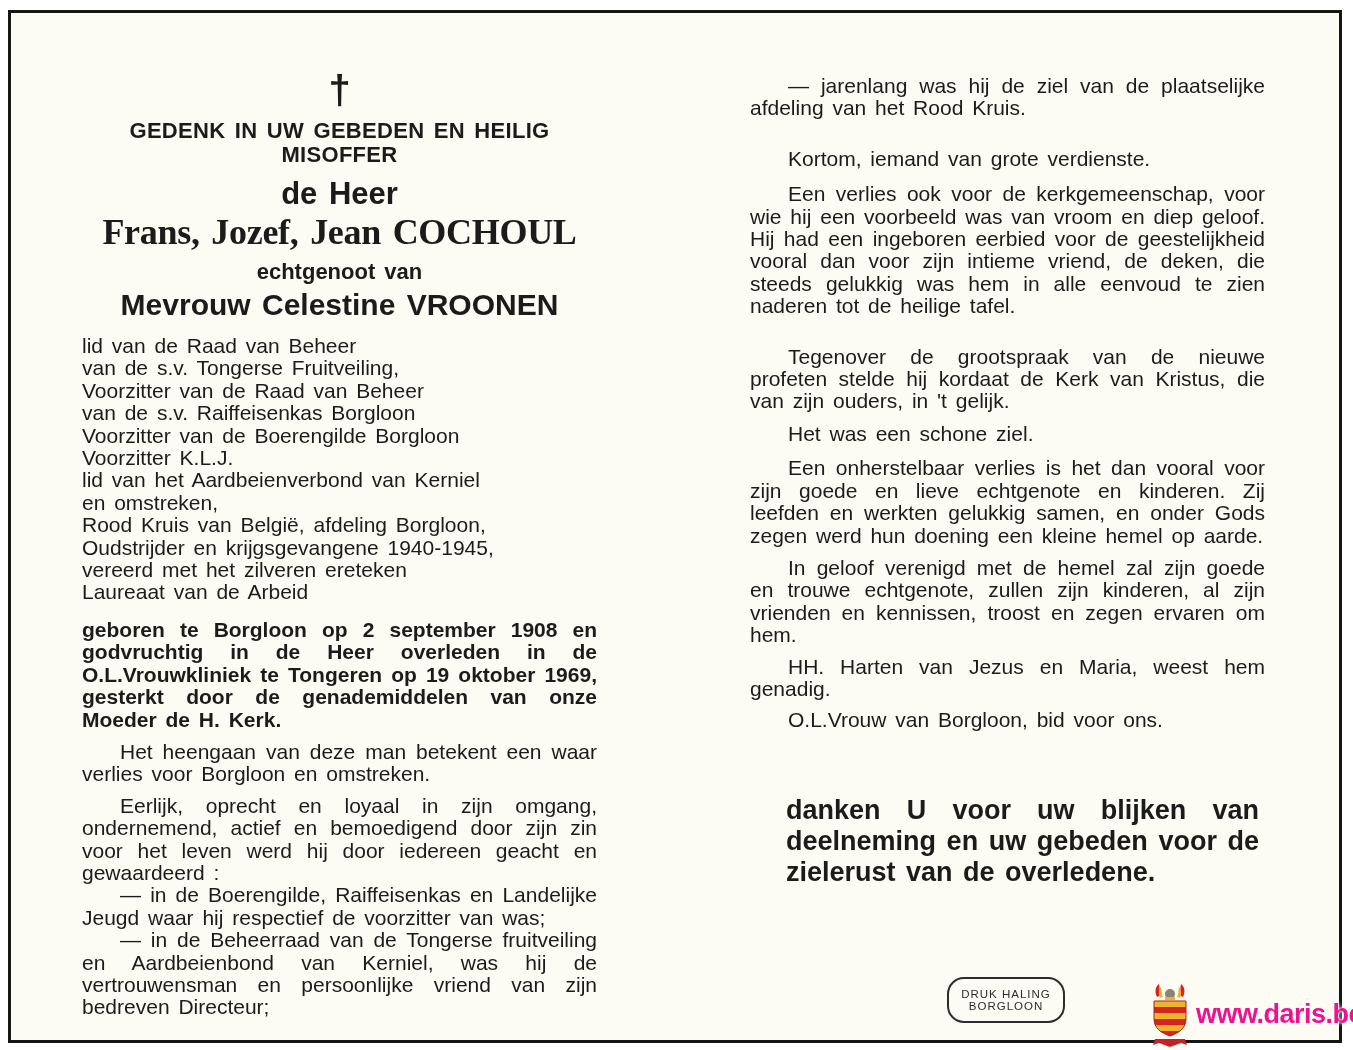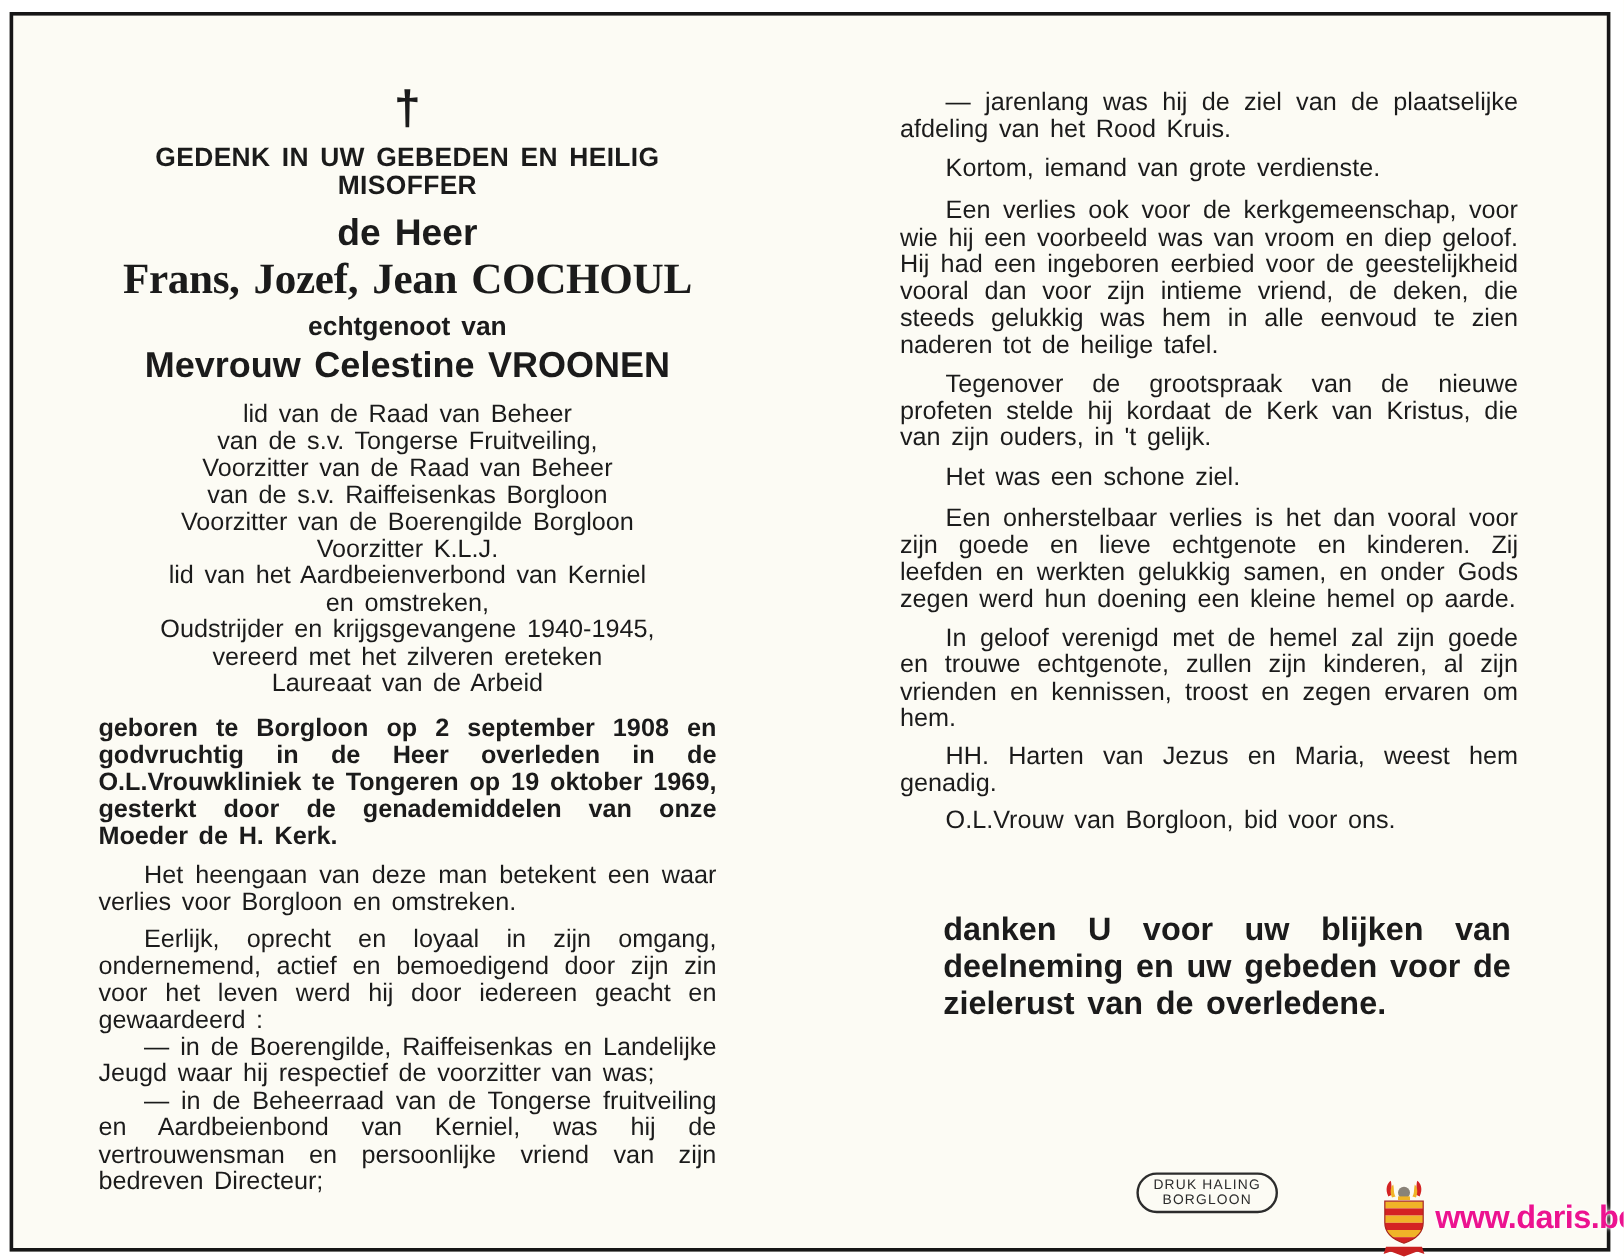--- a/index.html
+++ b/index.html
@@ -19,38 +19,38 @@
   .col-left{left:71px;top:58px;width:515px;}
   .col-right{left:739px;top:62px;width:515px;}
 
   .cross{font-size:40px;line-height:38px;font-weight:700;text-align:center;}
   .heading{margin-top:10px;font-size:22px;line-height:24px;font-weight:700;text-align:center;letter-spacing:.3px;}
   .honorific{margin-top:11px;font-size:31px;line-height:32px;font-weight:700;text-align:center;}
   .deceased{margin-top:3px;font-size:36px;line-height:38px;font-weight:700;text-align:center;letter-spacing:-.3px;font-family:Liberation Serif, serif;}
   .spouse-intro{margin-top:10px;font-size:22px;line-height:22px;font-weight:700;text-align:center;}
   .spouse-name{margin-top:6px;font-size:30px;line-height:32px;font-weight:700;text-align:center;}
   .titles{margin-top:14px;}
-  .titles div{font-size:21px;line-height:22.4px;text-align:center;}
+  .titles div{font-size:21px;line-height:22.4px;text-align:left;}
 
   .para{font-size:21px;line-height:22.4px;text-align:justify;text-align-last:left;}
   .bold{font-weight:700;}
   .ind{text-indent:38px;}
   .mt-birth{margin-top:15px;}
   .mt-a{margin-top:10px;}
   .mt-b{margin-top:9px;}
-  .mt-c{margin-top:10px;}
+  .mt-c{margin-top:28px;}
   .mt-d{margin-top:13px;}
   .mt-e{margin-top:12px;}
   .mt-0{margin-top:0;}
 
   .families{margin-top:63px;font-size:22px;line-height:30px;font-weight:700;letter-spacing:.2px;}
   .thanks{margin-top:12px;margin-left:36px;width:473px;font-size:27px;line-height:31px;font-weight:700;text-align:justify;text-align-last:left;}
 
   .stamp{
-    position:absolute;left:936px;top:964px;width:118px;height:34px;
+    position:absolute;left:936px;top:964px;width:118px;height:46px;
     box-sizing:border-box;border:2px solid #2c2c2c;border-radius:17px;
     display:flex;flex-direction:column;align-items:center;justify-content:center;
     background:transparent;
   }
   .stamp div{font-size:11.5px;line-height:12.5px;letter-spacing:1px;color:#2c2c2c;}
 
   .daris{position:absolute;left:1147px;top:983px;width:206px;height:67px;}
   .daris-logo{position:absolute;left:0;top:0;}
   .daris-url{
     position:absolute;left:49px;top:16px;
@@ -75,20 +75,21 @@
 
     <div class="titles">
       <div>lid van de Raad van Beheer</div>
       <div>van de s.v. Tongerse Fruitveiling,</div>
       <div>Voorzitter van de Raad van Beheer</div>
       <div>van de s.v. Raiffeisenkas Borgloon</div>
       <div>Voorzitter van de Boerengilde Borgloon</div>
       <div>Voorzitter K.L.J.</div>
       <div>lid van het Aardbeienverbond van Kerniel</div>
       <div>en omstreken,</div>
+      <div>Rood Kruis van België, afdeling Borgloon,</div>
       <div>Oudstrijder en krijgsgevangene 1940-1945,</div>
       <div>vereerd met het zilveren ereteken</div>
       <div>Laureaat van de Arbeid</div>
     </div>
 
     <div class="para bold mt-birth">geboren te Borgloon op 2 september 1908 en godvruchtig in de Heer overleden in de O.L.Vrouwkliniek te Tongeren op 19 oktober 1969, gesterkt door de genademiddelen van onze Moeder de H. Kerk.</div>
 
     <div class="para ind mt-a">Het heengaan van deze man betekent een waar verlies voor Borgloon en omstreken.</div>
     <div class="para ind mt-b">Eerlijk, oprecht en loyaal in zijn omgang, ondernemend, actief en bemoedigend door zijn zin voor het leven werd hij door iedereen geacht en gewaardeerd :</div>
     <div class="para ind mt-0">— in de Boerengilde, Raiffeisenkas en Landelijke Jeugd waar hij respectief de voorzitter van was;</div>

